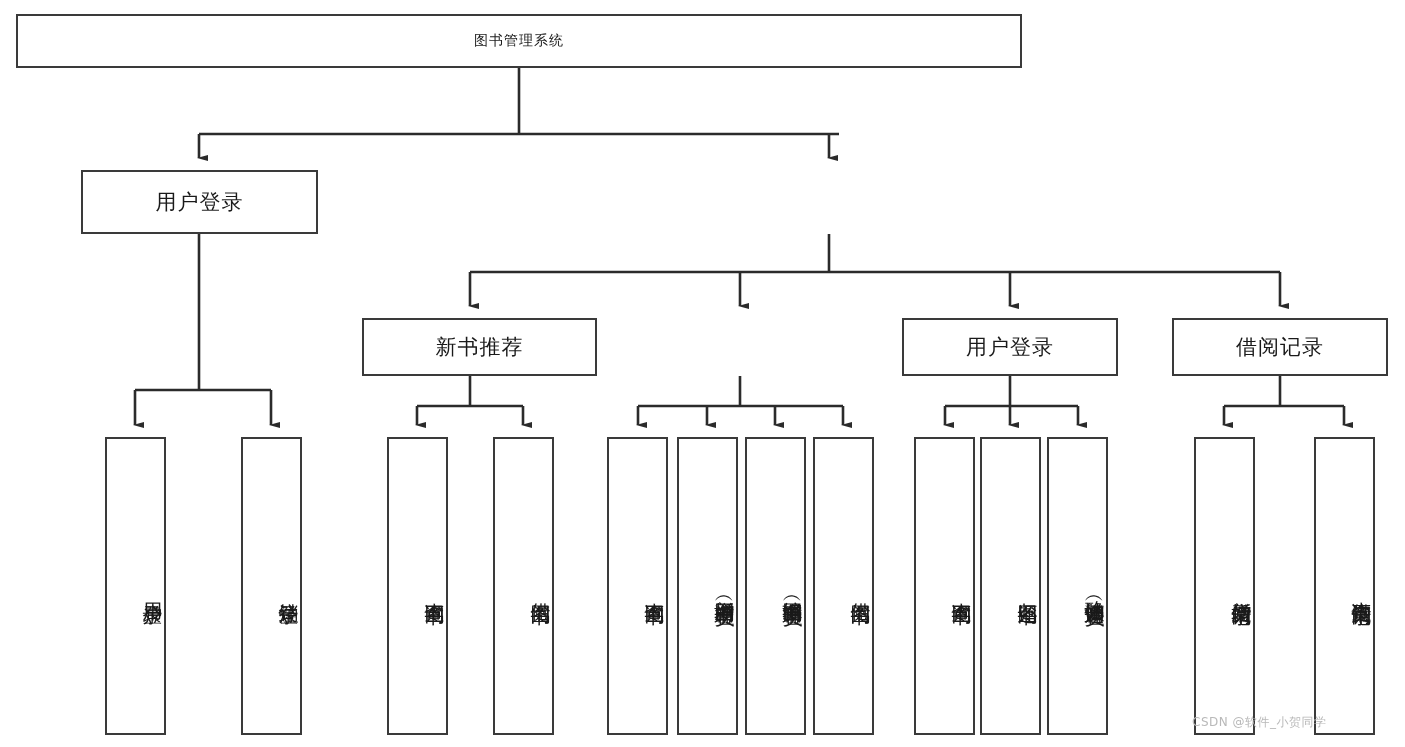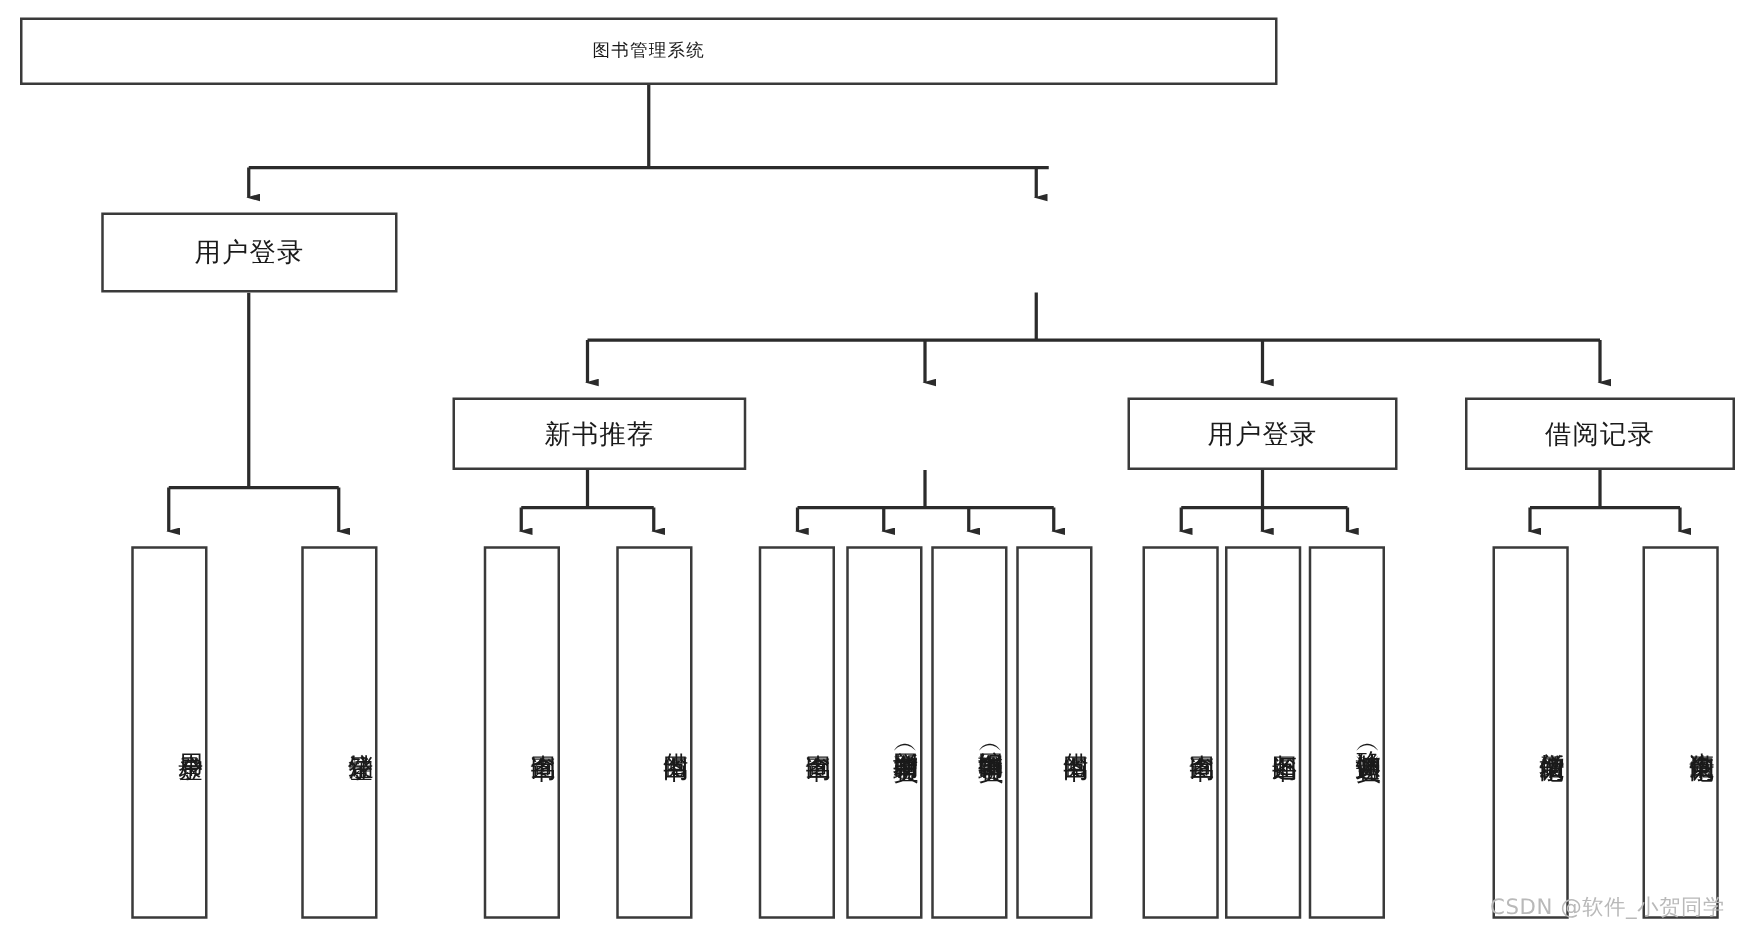--- a/index.html
+++ b/index.html
@@ -53,21 +53,21 @@
     justify-content: center;
     padding-top: 6px;
   }
   .node.v .vtext {
     writing-mode: vertical-rl;
     text-orientation: upright;
     display: block;
   }
   .watermark {
     position: absolute;
-    font-size: 17px;
+    font-size: 12px;
     color: #b9b9b9;
     letter-spacing: 0.5px;
     white-space: nowrap;
     font-family: "DejaVu Sans", "Liberation Sans", sans-serif;
   }
 </style>
 </head>
 <body>
 
 <div id="canvas">

